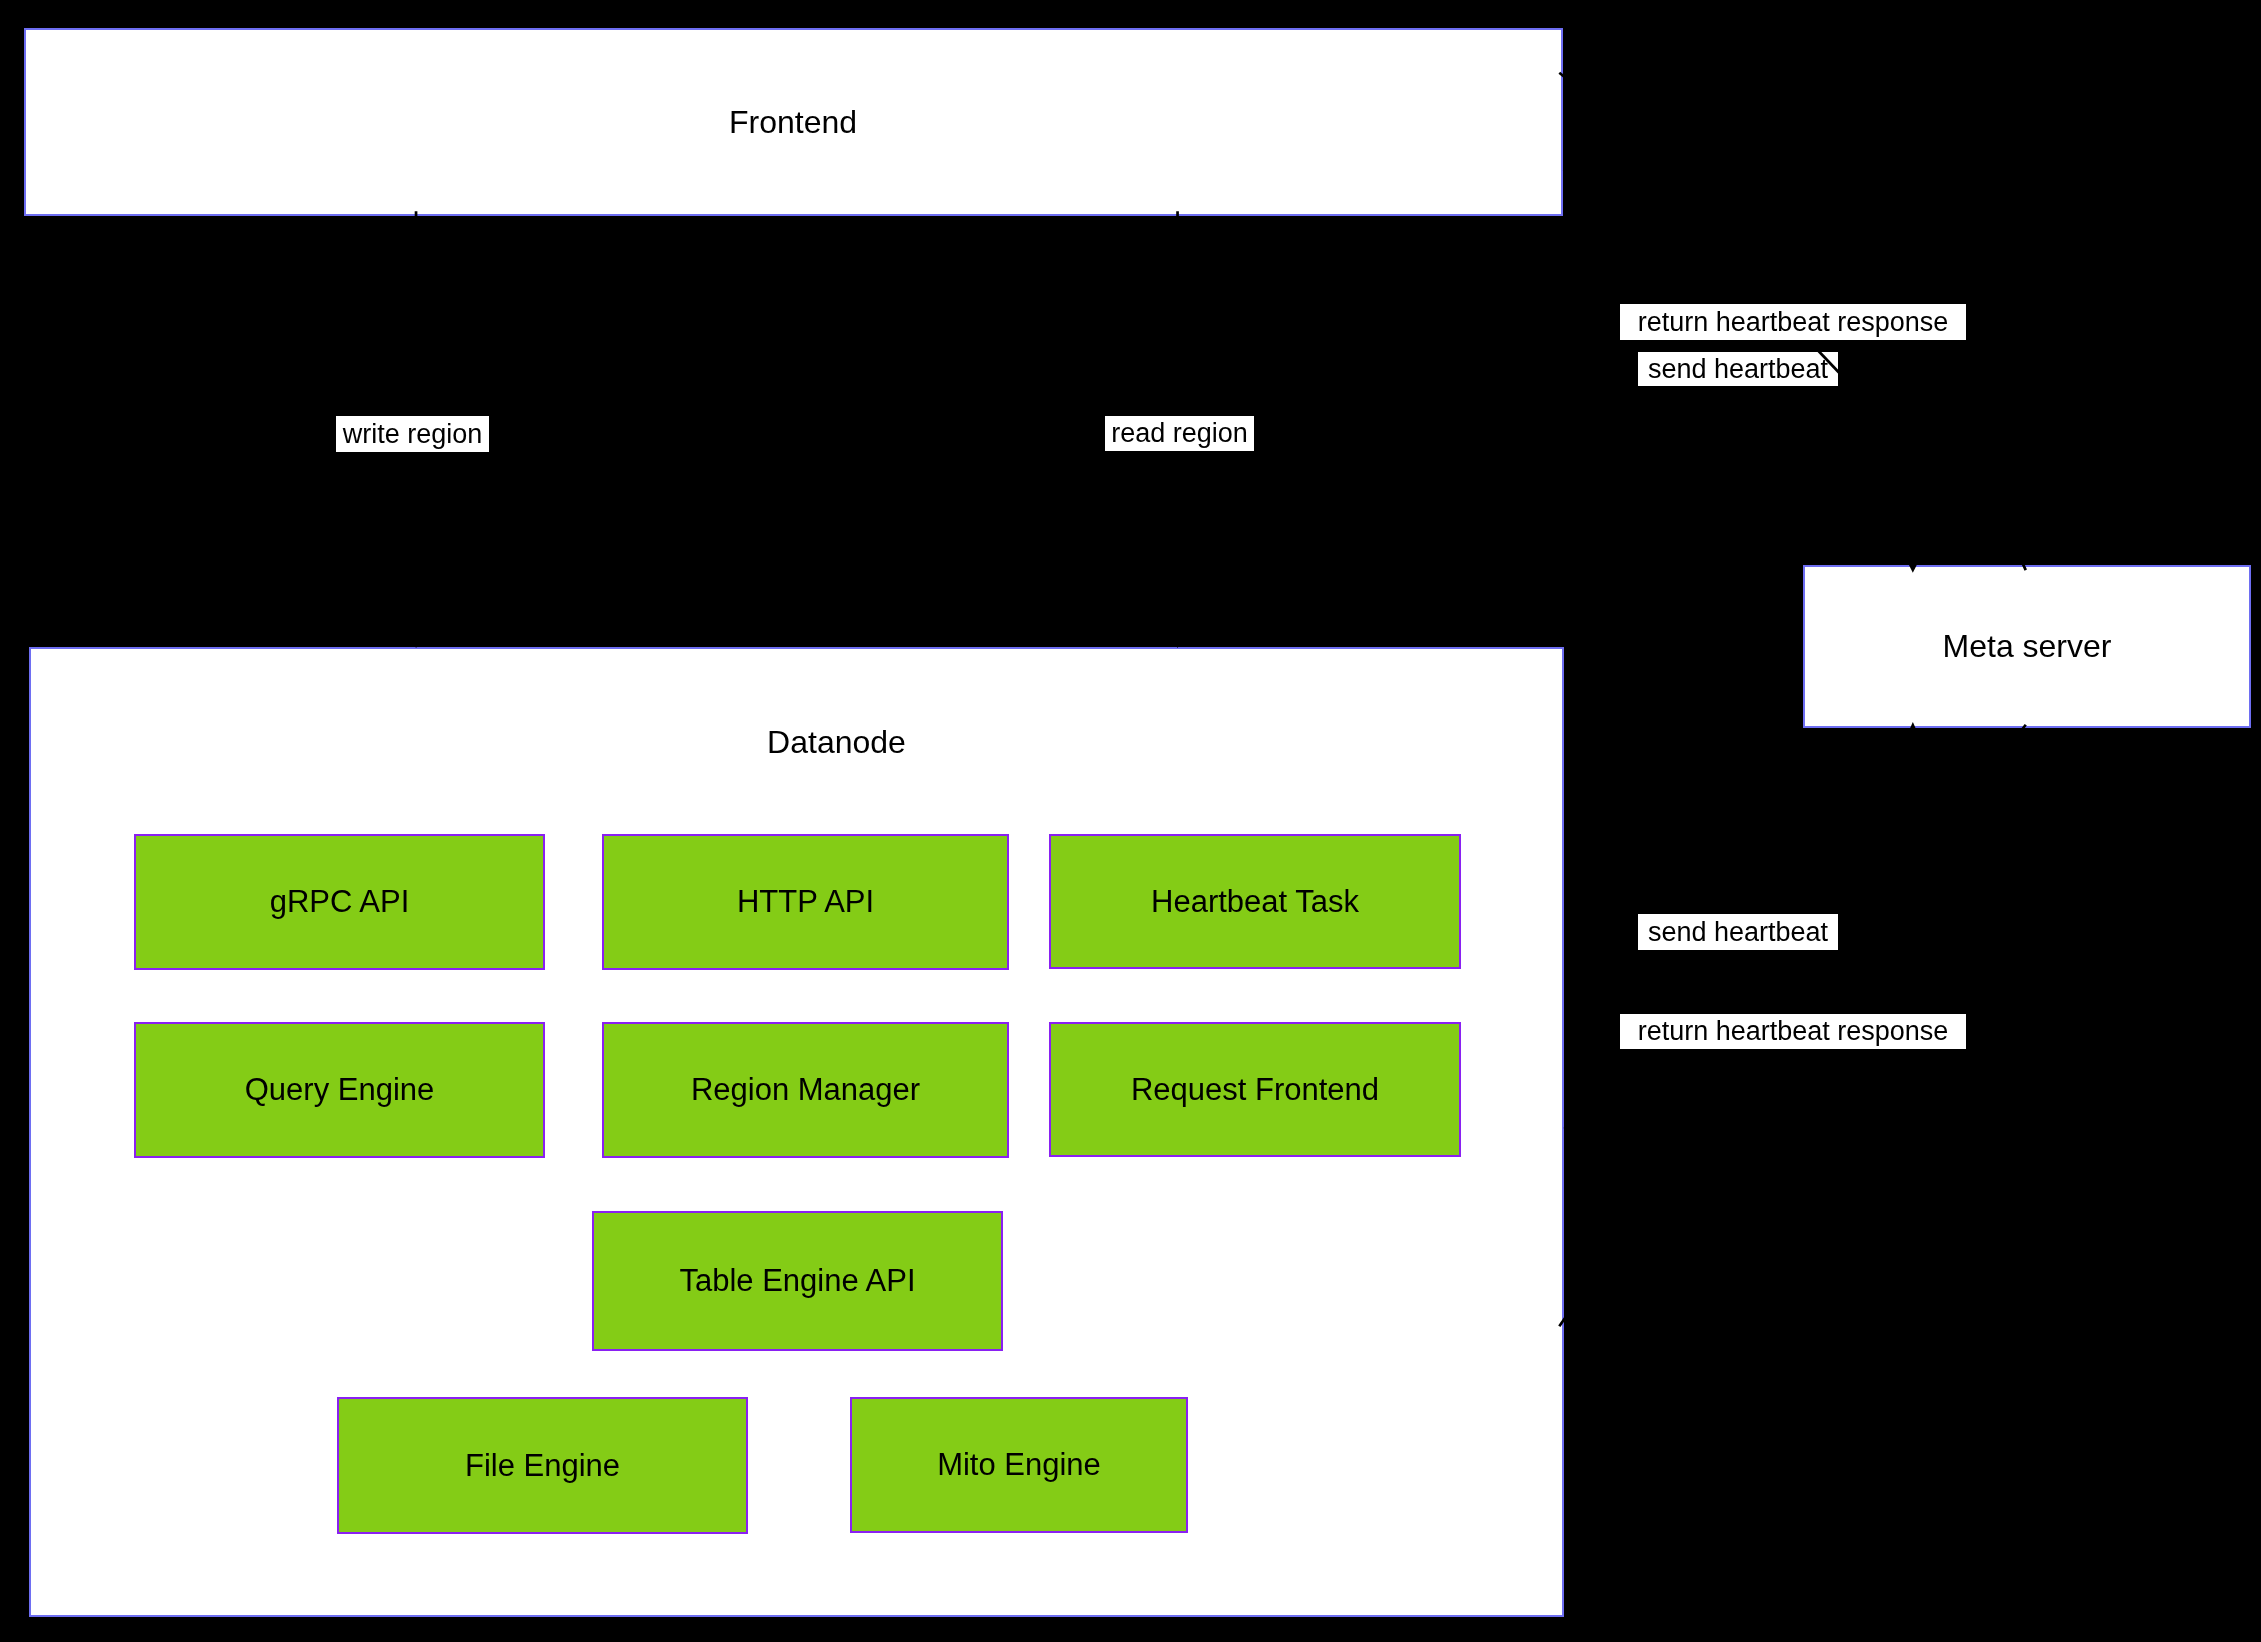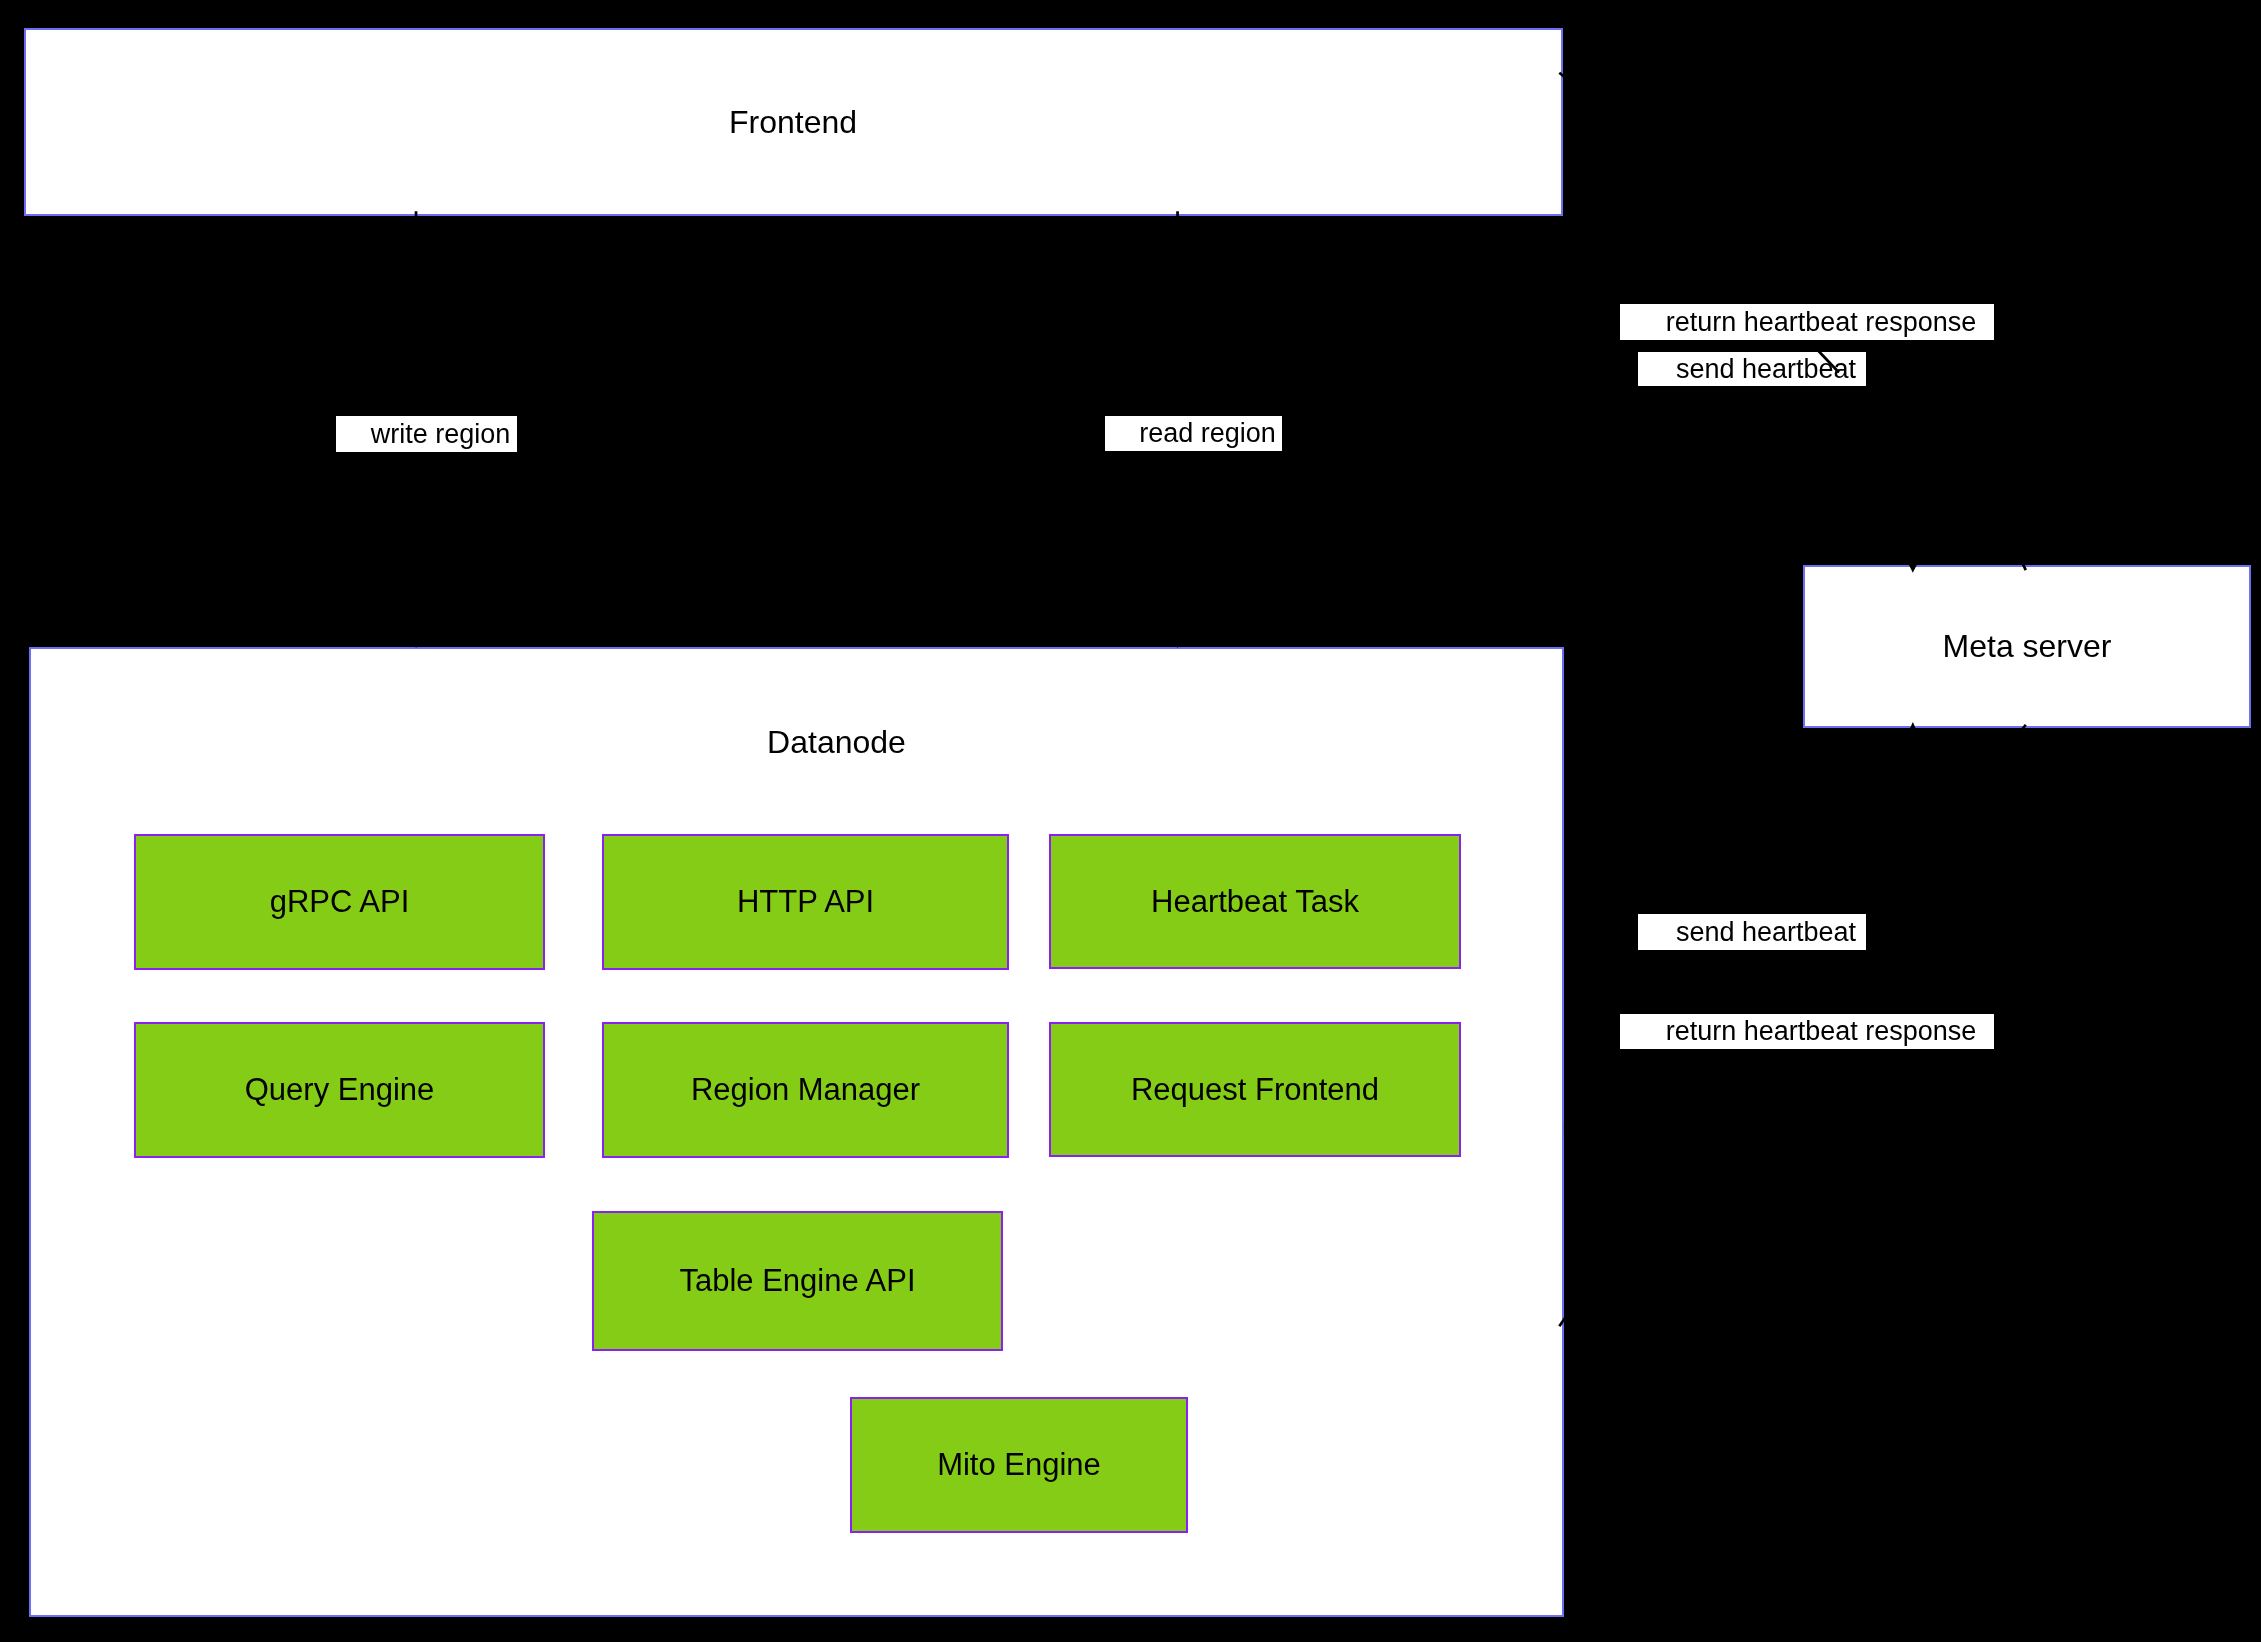--- a/index.html
+++ b/index.html
@@ -57,21 +57,20 @@
 
   
   .edge-label {
     position: absolute;
     background: #ffffff;
     color: #000000;
     font-size: 27px;
     display: flex; align-items: center; justify-content: center;
     white-space: nowrap;
     z-index: 10;
-    padding-left: 28px;
   }
   .lbl-write-region    { left: 336px;  top: 416px;  width: 153px; height: 36px; }
   .lbl-read-region     { left: 1105px; top: 416px;  width: 149px; height: 35px; }
   .lbl-ret-hb-top      { left: 1620px; top: 304px;  width: 346px; height: 36px; }
   .lbl-send-hb-top     { left: 1638px; top: 352px;  width: 200px; height: 34px; }
   .lbl-send-hb-right   { left: 1638px; top: 914px; width: 200px; height: 36px; }
   .lbl-ret-hb-right    { left: 1620px; top: 1014px; width: 346px; height: 35px; }
 
   svg.edges   { position: absolute; inset: 0; z-index: 5; }
   svg.overlay { position: absolute; inset: 0; z-index: 15; }
@@ -95,20 +94,21 @@
     <div class="node-label">Meta server</div>
   </div>
 
   <div class="component grpc-api">gRPC API</div>
   <div class="component http-api">HTTP API</div>
   <div class="component heartbeat-task">Heartbeat Task</div>
   <div class="component query-engine">Query Engine</div>
   <div class="component region-manager">Region Manager</div>
   <div class="component request-handler">Request Frontend</div>
   <div class="component table-engine-api">Table Engine API</div>
+  <div class="component file-engine">File Engine</div>
   <div class="component mito-engine">Mito Engine</div>
 
   <svg class="edges" width="2261" height="1643" viewBox="0 0 3364 2444">
 
     <path class="edge-line" d="M619,314 L619,952"></path>
     <polygon class="edge-head" points="610,948 628,948 619,964"></polygon>
 
     <path class="edge-line" d="M1752,314 L1752,952"></path>
     <polygon class="edge-head" points="1743,948 1761,948 1752,964"></polygon>
 

